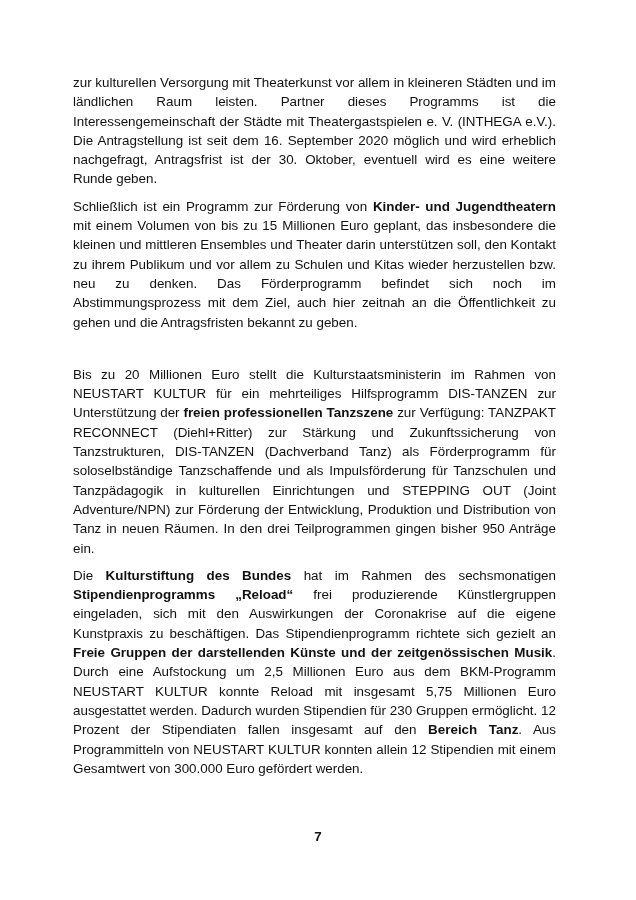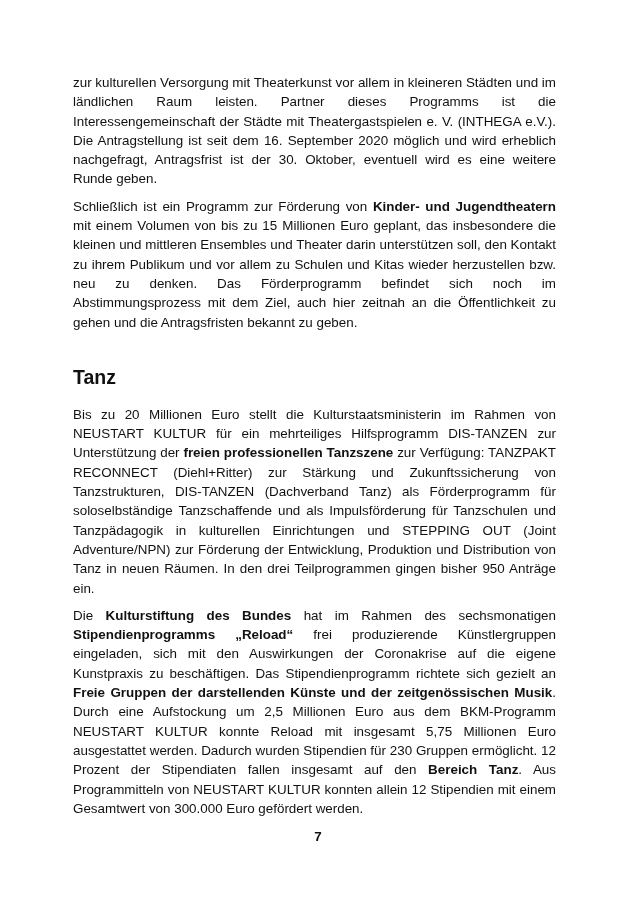--- a/index.html
+++ b/index.html
@@ -20,21 +20,20 @@
 </head>
 <body>
 
 <div class="page">
 
   <p>zur kulturellen Versorgung mit Theaterkunst vor allem in kleineren Städten und im ländlichen Raum leisten. Partner dieses Programms ist die Interessengemeinschaft der Städte mit Theatergastspielen e. V. (INTHEGA e.V.). Die Antragstellung ist seit dem 16. September 2020 möglich und wird erheblich nachgefragt, Antragsfrist ist der 30. Oktober, eventuell wird es eine weitere Runde geben.</p>
 
   <p><span>Schließlich ist ein Programm zur Förderung von </span><b>Kinder- und Jugendtheatern</b><span> mit einem Volumen von bis zu 15 Millionen Euro geplant, das insbesondere die kleinen und mittleren Ensembles und Theater darin unterstützen soll, den Kontakt zu ihrem Publikum und vor allem zu Schulen und Kitas wieder herzustellen bzw. neu zu denken. Das Förderprogramm befindet sich noch im Abstimmungsprozess mit dem Ziel, auch hier zeitnah an die Öffentlichkeit zu gehen und die Antragsfristen bekannt zu geben.</span></p>
 
   <section class="sec-tanz">
-    <h2>Tanz</h2>
     <p><span>Bis zu 20 Millionen Euro stellt die Kulturstaatsministerin im Rahmen von NEUSTART KULTUR für ein mehrteiliges Hilfsprogramm DIS-TANZEN zur Unterstützung der </span><b>freien professionellen Tanzszene</b><span> zur Verfügung: TANZPAKT RECONNECT (Diehl+Ritter) zur Stärkung und Zukunftssicherung von Tanzstrukturen, DIS-TANZEN (Dachverband Tanz) als Förderprogramm für soloselbständige Tanzschaffende und als Impulsförderung für Tanzschulen und Tanzpädagogik in kulturellen Einrichtungen und STEPPING OUT (Joint Adventure/NPN) zur Förderung der Entwicklung, Produktion und Distribution von Tanz in neuen Räumen. In den drei Teilprogrammen gingen bisher 950 Anträge ein.</span></p>
     <p><span>Die </span><b>Kulturstiftung des Bundes</b><span> hat im Rahmen des sechsmonatigen </span><b>Stipendienprogramms „Reload“</b><span> frei produzierende Künstlergruppen eingeladen, sich mit den Auswirkungen der Coronakrise auf die eigene Kunstpraxis zu beschäftigen. Das Stipendienprogramm richtete sich gezielt an </span><b>Freie Gruppen der darstellenden Künste und der zeitgenössischen Musik</b><span>. Durch eine Aufstockung um 2,5 Millionen Euro aus dem BKM-Programm NEUSTART KULTUR konnte Reload mit insgesamt 5,75 Millionen Euro ausgestattet werden. Dadurch wurden Stipendien für 230 Gruppen ermöglicht. 12 Prozent der Stipendiaten fallen insgesamt auf den </span><b>Bereich Tanz</b><span>. Aus Programmitteln von NEUSTART KULTUR konnten allein 12 Stipendien mit einem Gesamtwert von 300.000 Euro gefördert werden.</span></p>
   </section>
 
 
 </div>
 
 <div class="pagenum">7</div>
 
 </body></html>

